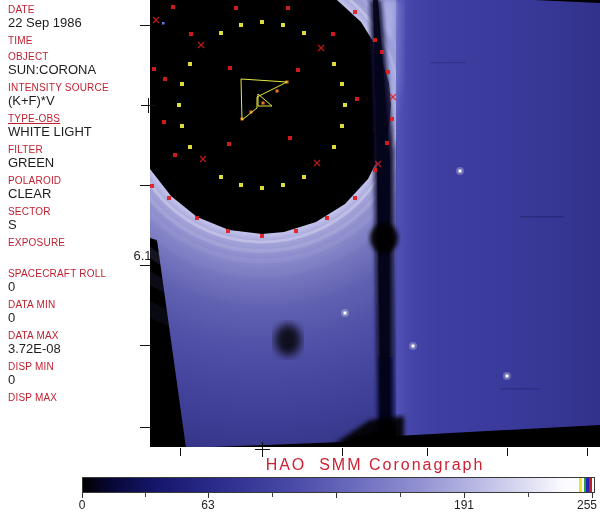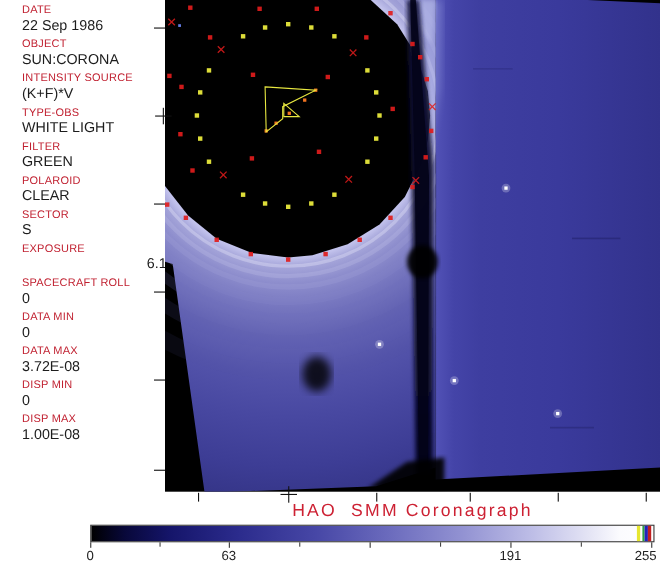--- a/index.html
+++ b/index.html
@@ -1,19 +1,19 @@
 <!DOCTYPE html>
 <html><head>
 <meta charset="utf-8">
 <style>
   html,body{margin:0;padding:0;background:#888;}
   #app{position:relative;width:600px;height:512px;background:#ffffff;overflow:hidden;
        font-family:"Liberation Sans",sans-serif;}
   
-  #meta{position:absolute;left:0;top:0;width:166px;height:447px;padding:4px 0 0 20px;box-sizing:border-box;}
+  #meta{position:absolute;left:0;top:0;width:166px;height:447px;padding:4px 0 0 8px;box-sizing:border-box;}
   .meta-item{margin-bottom:5px;}
   .meta-label{font-size:10px;line-height:11px;letter-spacing:.2px;}
   .meta-value{font-size:13px;line-height:15px;}
   
   #imgwrap{position:absolute;left:150px;top:0;width:450px;height:447px;background:#000;overflow:hidden;}
   #imgwrap svg{display:block;}
   
   .htick{position:absolute;background:#111;width:10px;height:1px;}
   .vtick{position:absolute;background:#111;width:1px;height:8px;}
   .xbar{position:absolute;background:#111;}
@@ -34,31 +34,32 @@
 <body>
 
 <div id="app">
 
   <div id="meta">
       <div class="meta-item">
         <div class="meta-label" style="color: rgb(192, 31, 47);">DATE</div>
         <div class="meta-value" style="color: rgb(29, 29, 29);">22 Sep 1986</div>
       </div>
       <div class="meta-item">
+        <div class="meta-label" style="color: rgb(192, 31, 47);">TIME</div>
       </div>
       <div class="meta-item">
         <div class="meta-label" style="color: rgb(192, 31, 47);">OBJECT</div>
         <div class="meta-value" style="color: rgb(29, 29, 29);">SUN:CORONA</div>
       </div>
       <div class="meta-item">
         <div class="meta-label" style="color: rgb(192, 31, 47);">INTENSITY SOURCE</div>
         <div class="meta-value" style="color: rgb(29, 29, 29);">(K+F)*V</div>
       </div>
       <div class="meta-item">
-        <div class="meta-label" style="color: rgb(192, 31, 47);">TYPE-OBS</div>
+        <div class="meta-label" style="color: rgb(192, 31, 47); text-decoration: underline;">TYPE-OBS</div>
         <div class="meta-value" style="color: rgb(29, 29, 29);">WHITE LIGHT</div>
       </div>
       <div class="meta-item">
         <div class="meta-label" style="color: rgb(192, 31, 47);">FILTER</div>
         <div class="meta-value" style="color: rgb(29, 29, 29);">GREEN</div>
       </div>
       <div class="meta-item">
         <div class="meta-label" style="color: rgb(192, 31, 47);">POLAROID</div>
         <div class="meta-value" style="color: rgb(29, 29, 29);">CLEAR</div>
       </div>
@@ -81,21 +82,20 @@
       <div class="meta-item">
         <div class="meta-label" style="color: rgb(192, 31, 47);">DATA MAX</div>
         <div class="meta-value" style="color: rgb(29, 29, 29);">3.72E-08</div>
       </div>
       <div class="meta-item">
         <div class="meta-label" style="color: rgb(192, 31, 47);">DISP MIN</div>
         <div class="meta-value" style="color: rgb(29, 29, 29);">0</div>
       </div>
       <div class="meta-item">
         <div class="meta-label" style="color: rgb(192, 31, 47);">DISP MAX</div>
-        <div class="meta-value" style="color: rgb(29, 29, 29);">1.00E-08</div>
       </div>
     </div>
 
   <div id="imgwrap">
     <svg id="ov" width="450" height="447" viewBox="0 0 450 447">
       <defs>
         <radialGradient id="gL" gradientUnits="userSpaceOnUse" cx="112" cy="105" r="380">
           <stop offset="0%" stop-color="#cacaee"></stop>
             <stop offset="34%" stop-color="#c2c2ec"></stop>
           <stop offset="36%" stop-color="#a6a6da"></stop>

